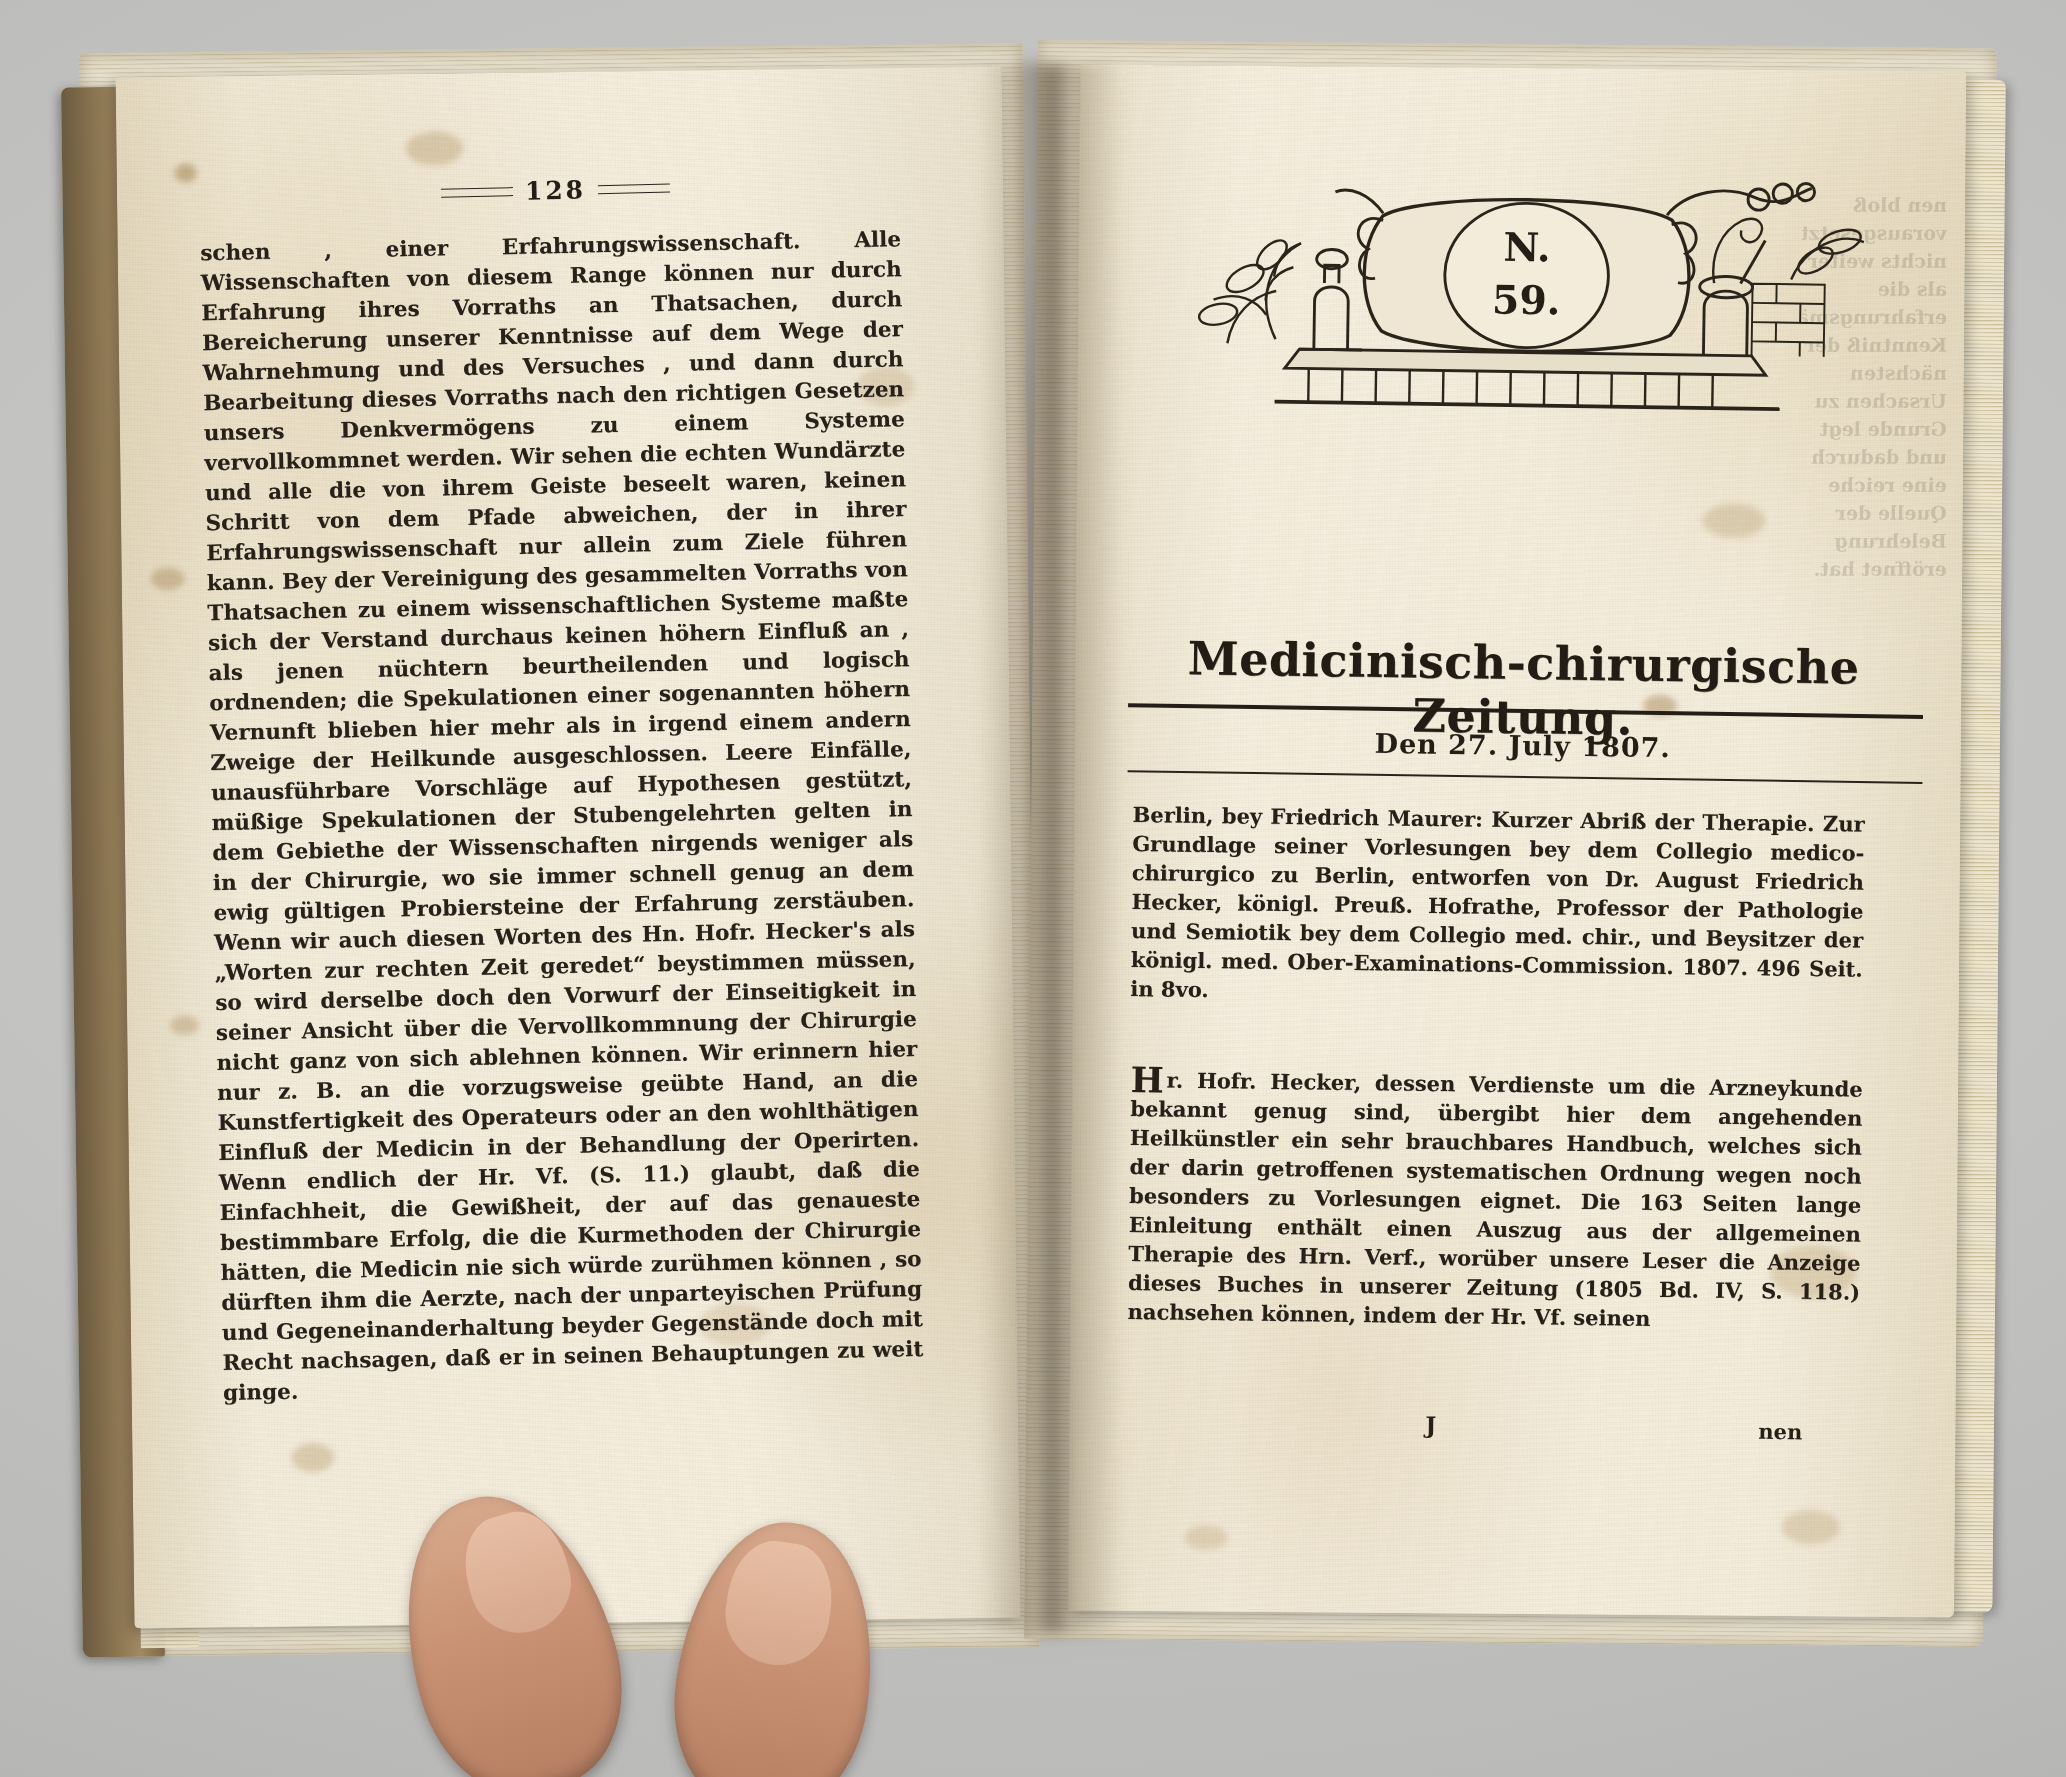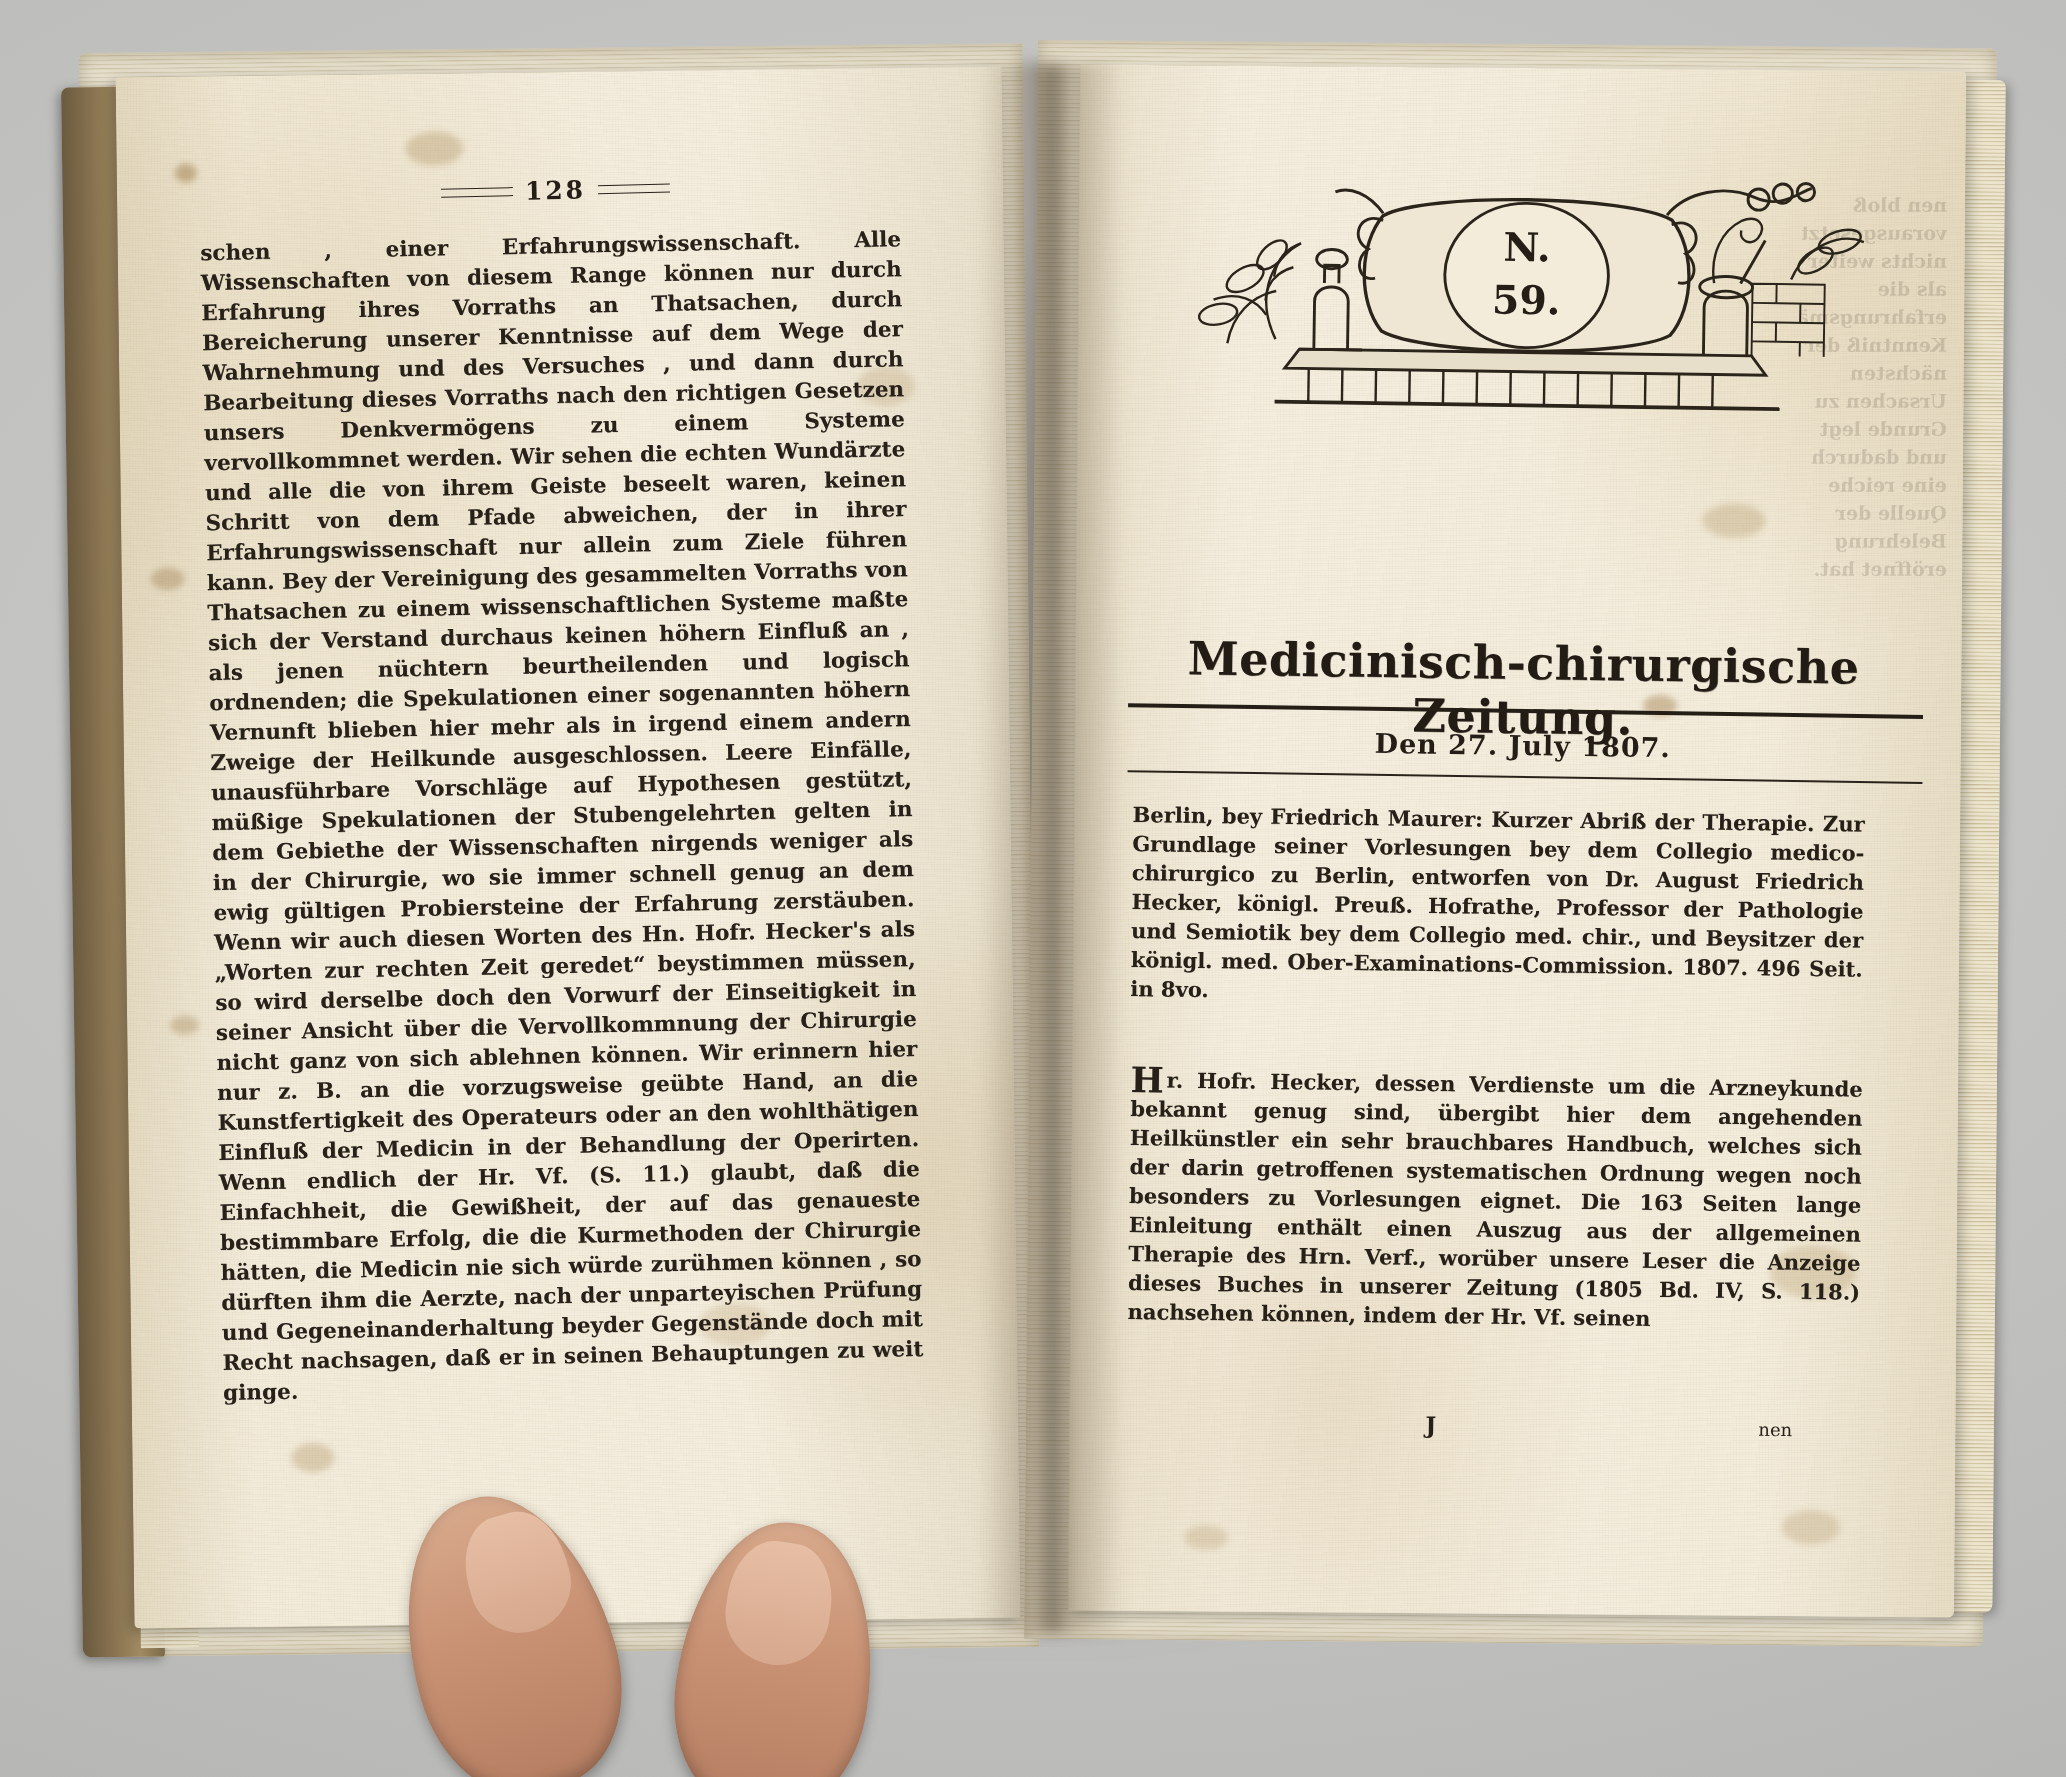--- a/index.html
+++ b/index.html
@@ -261,22 +261,22 @@
     font-weight: 700;
     font-size: 23px;
     color: #262019;
     z-index: 4;
     transform: rotate(0.3deg);
   }
   .catchword {
     position: absolute;
     left: 689px; top: 1349px;
     font-family: "DejaVu Serif", serif;
-    font-weight: 400;
-    font-size: 18px;
+    font-weight: 700;
+    font-size: 21px;
     color: #262019;
     z-index: 4;
     transform: rotate(0.3deg);
   }
 
   
   .showthrough {
     position: absolute;
     right: 14.5px; top: 120px;
     width: 145px; height: 1156px;

